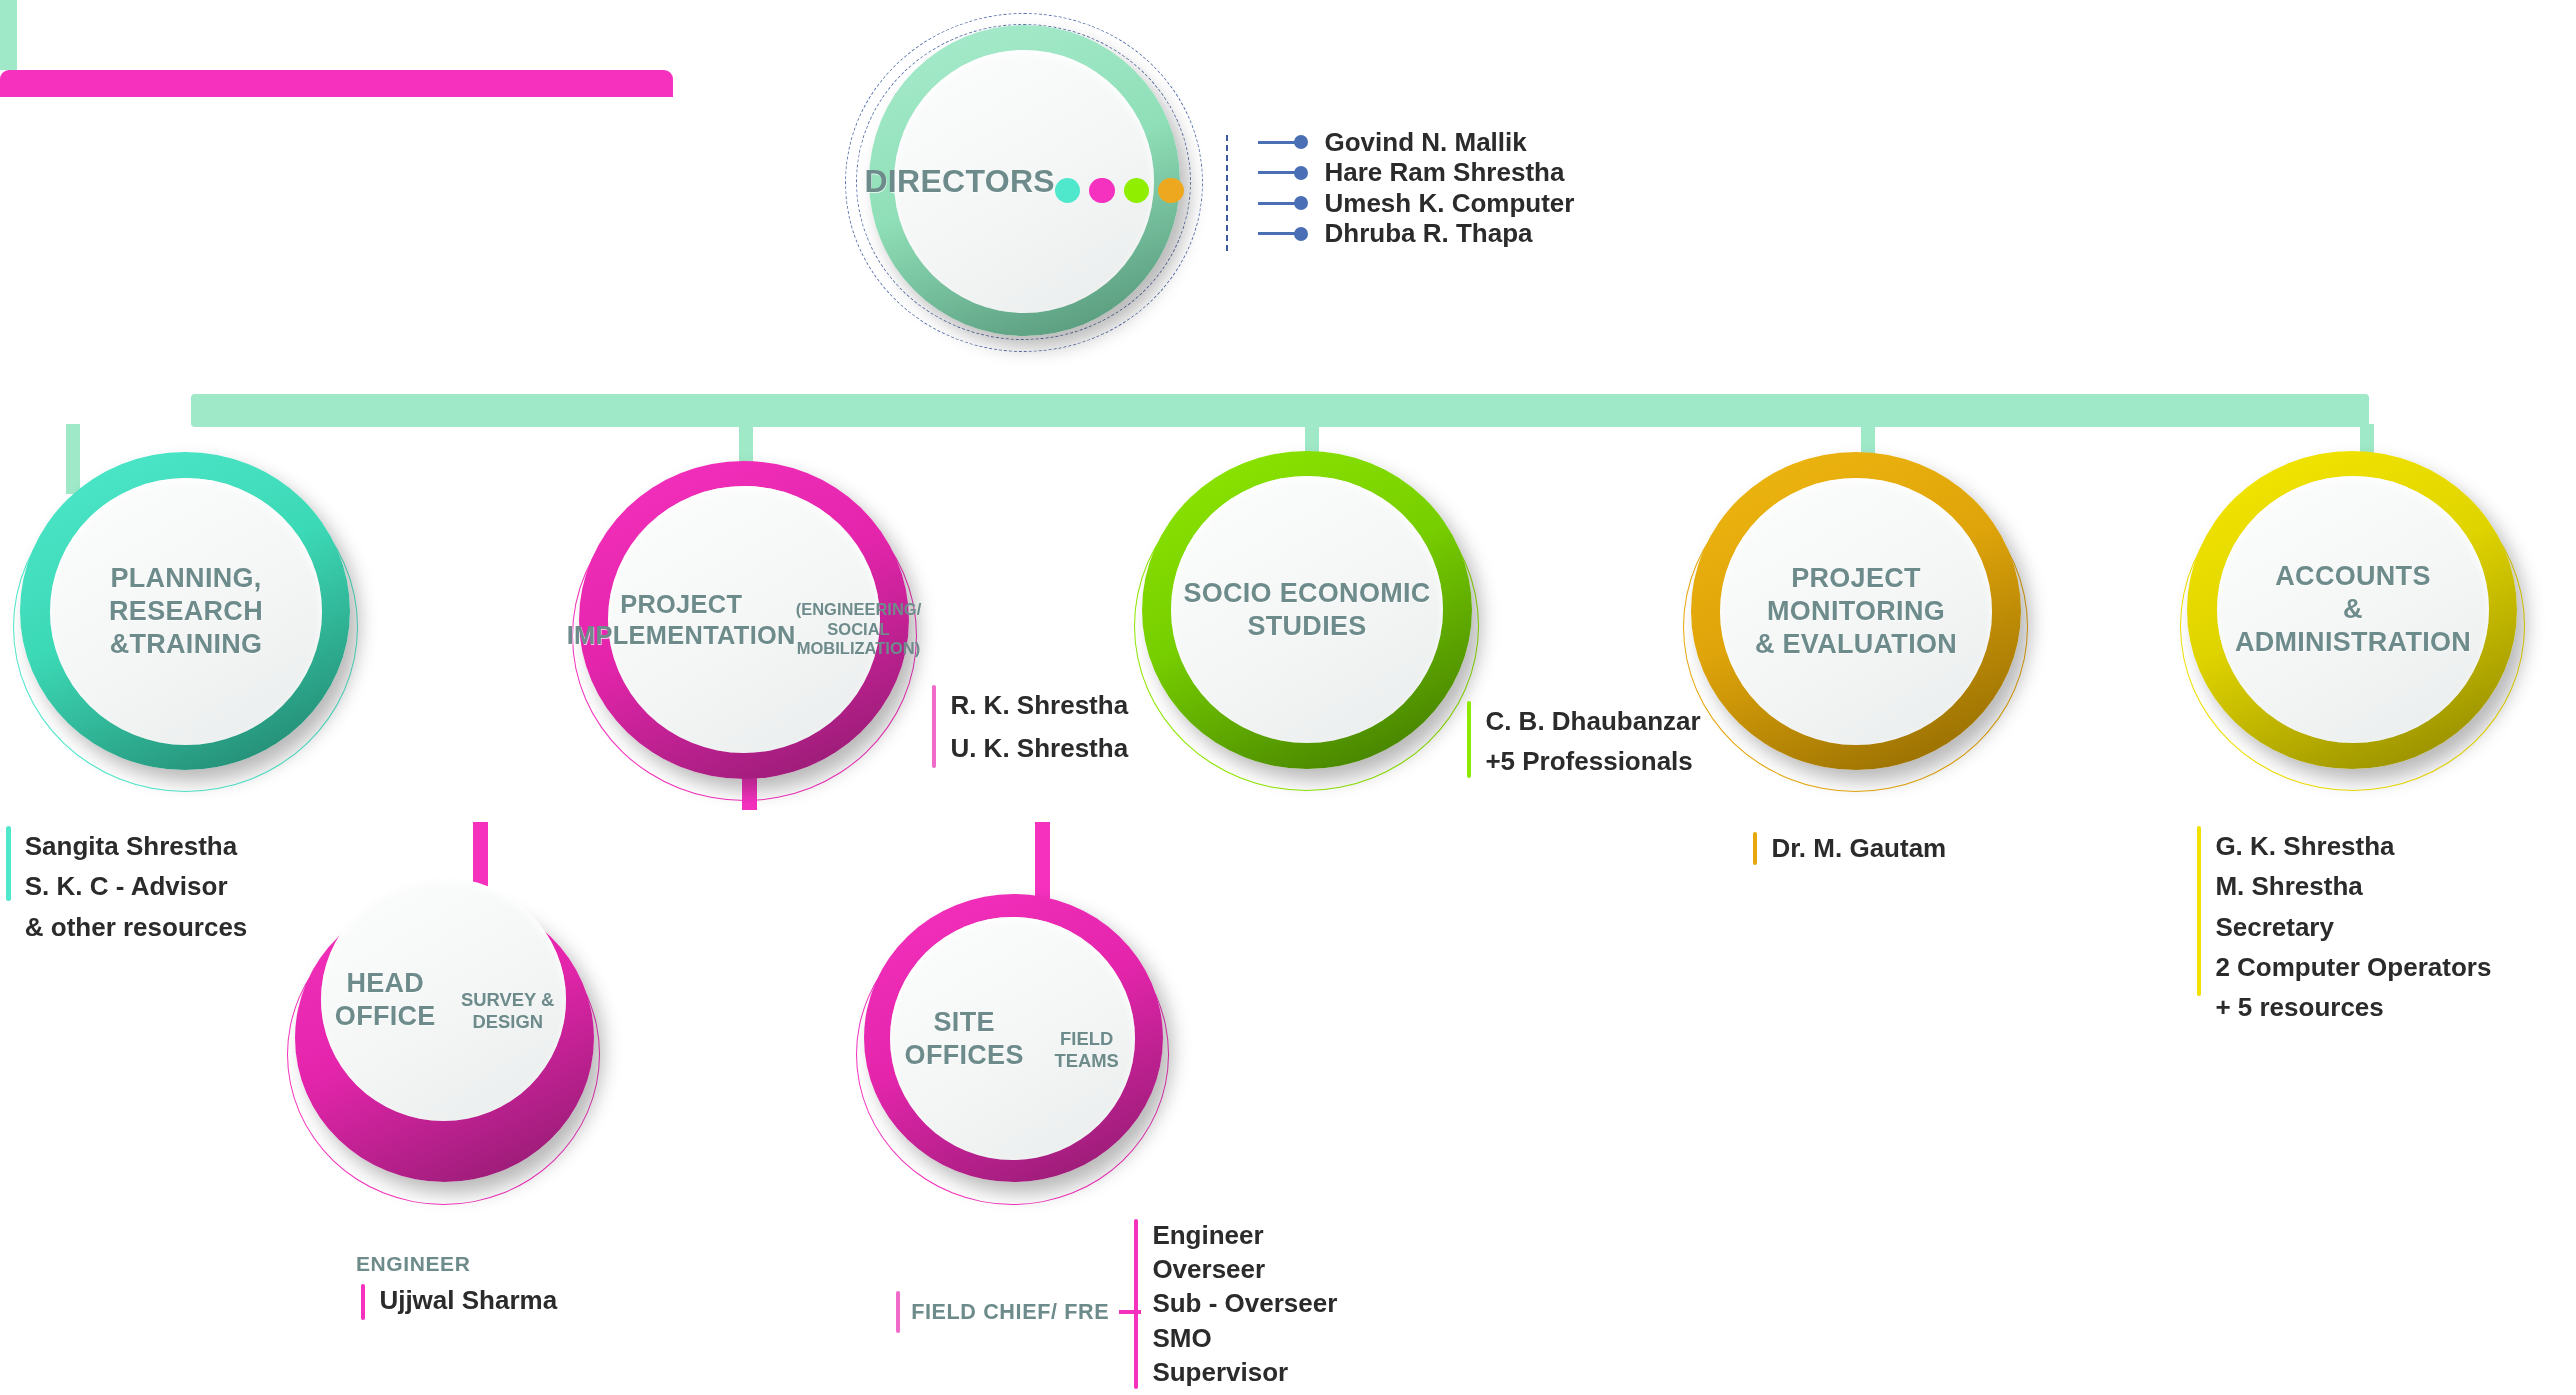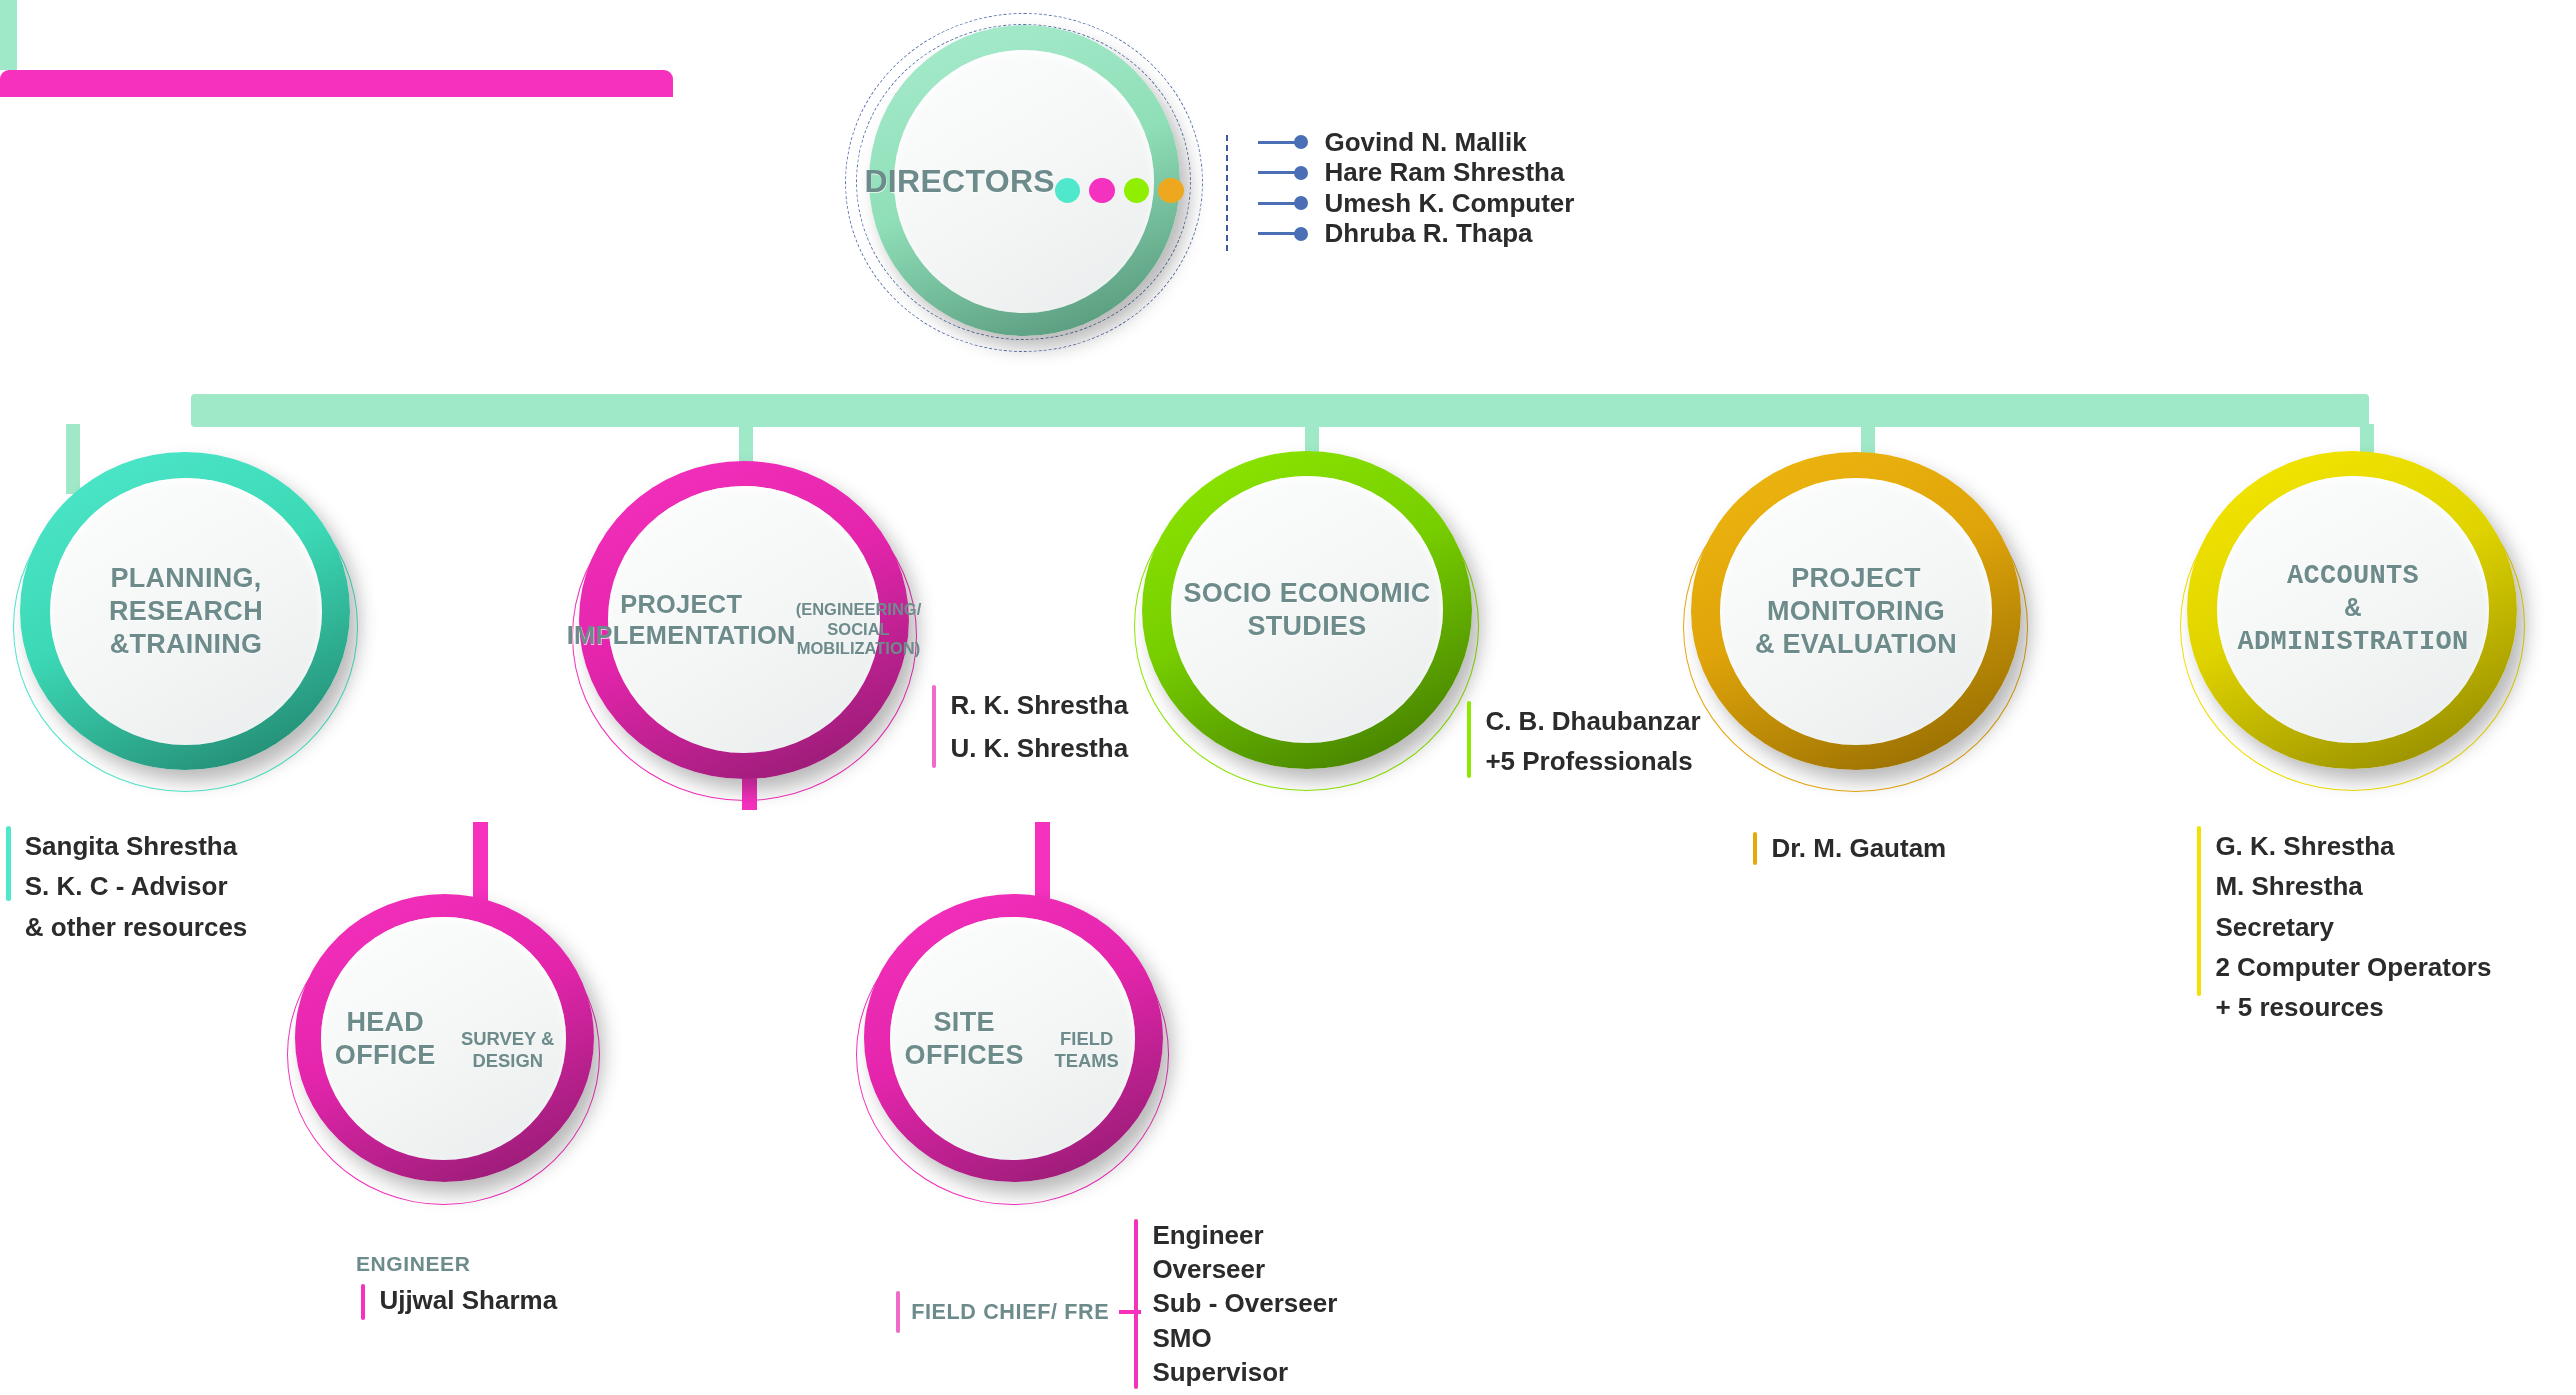--- a/index.html
+++ b/index.html
@@ -222,21 +222,21 @@
     <div class="staff-lines">
       <div class="staff-line">Dr. M. Gautam</div>
     </div>
   </div>
 
   <div>
     <div class="ring-outline" style="left:2180px;top:461px;width:343px;height:328px;border-color:#F2E000;"></div>
     <div class="ring" style="left:2187px;top:451px;width:330px;height:318px;
          background:linear-gradient(155deg,#F6E800 0%,#E0D400 45%,#8B8300 100%);"></div>
     <div class="face" style="left:2217px;top:476px;width:272px;height:267px;">
-      <div class="title" style="font-size:27px;font-family:Liberation Mono, monospace;">
+      <div class="title" style="font-size:27px;">
         <div>ACCOUNTS</div>
         <div>&amp;</div>
         <div>ADMINISTRATION</div>
       </div>
     </div>
   </div>
   <div class="staff staff-spaced" style="left:2197px;top:826px;">
     <div class="staff-bar" style="height:170px;background:#F2E000;"></div>
     <div class="staff-lines">
       <div class="staff-line">G. K. Shrestha</div>
@@ -244,21 +244,21 @@
       <div class="staff-line">Secretary</div>
       <div class="staff-line">2 Computer Operators</div>
       <div class="staff-line">+ 5 resources</div>
     </div>
   </div>
 
   <div>
     <div class="ring-outline" style="left:287px;top:904px;width:311px;height:299px;border-color:#F531BE;"></div>
     <div class="ring" style="left:295px;top:894px;width:299px;height:288px;
          background:linear-gradient(155deg,#F531BE 0%,#E425AC 45%,#8B1B6C 100%);"></div>
-    <div class="face" style="left:321px;top:917px;width:245px;height:243px;">
+    <div class="face" style="left:321px;top:878px;width:245px;height:243px;">
       <div class="title" style="font-size:27px;">HEAD OFFICE</div>
       <div class="subtitle" style="font-size:18.4px;margin-top:23px;">SURVEY &amp; DESIGN</div>
     </div>
   </div>
   <div class="role-wrap" style="left:356px;top:1252px;">
     <div class="role-cap">ENGINEER</div>
   </div>
   <div class="staff" style="left:361px;top:1284px;">
     <div class="staff-bar" style="height:36px;background:#F531BE;"></div>
     <div class="staff-lines">

